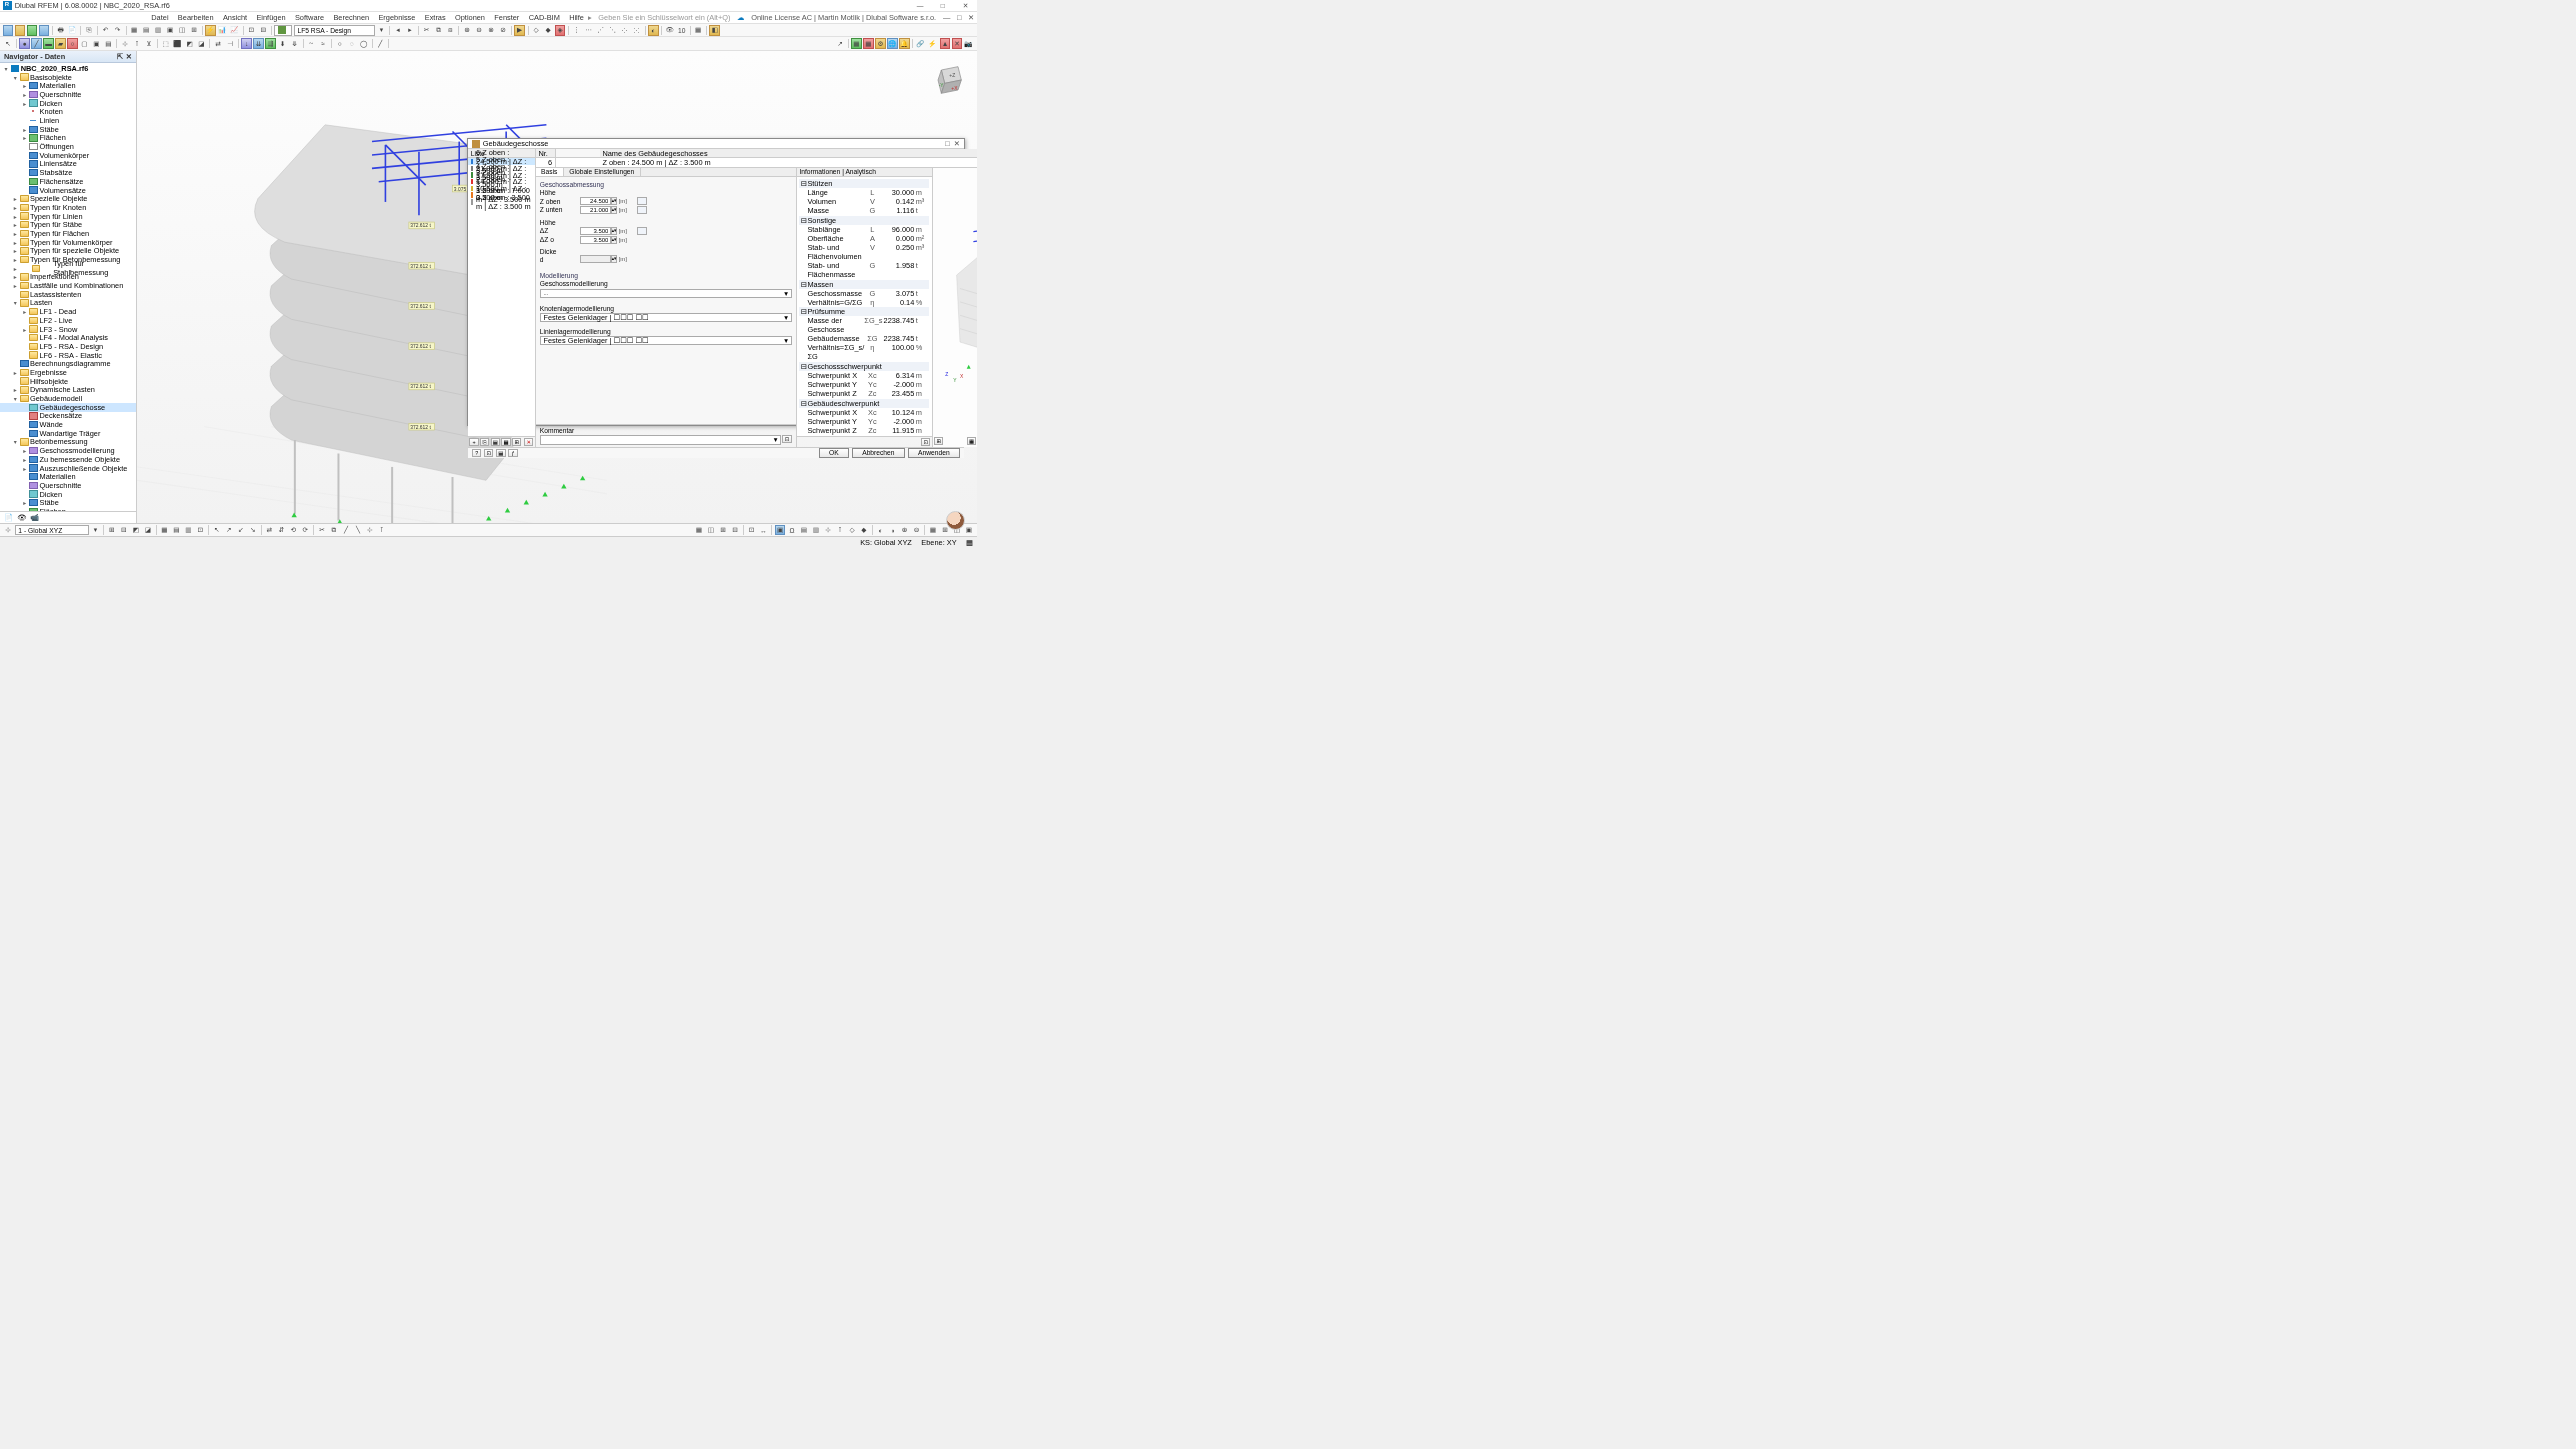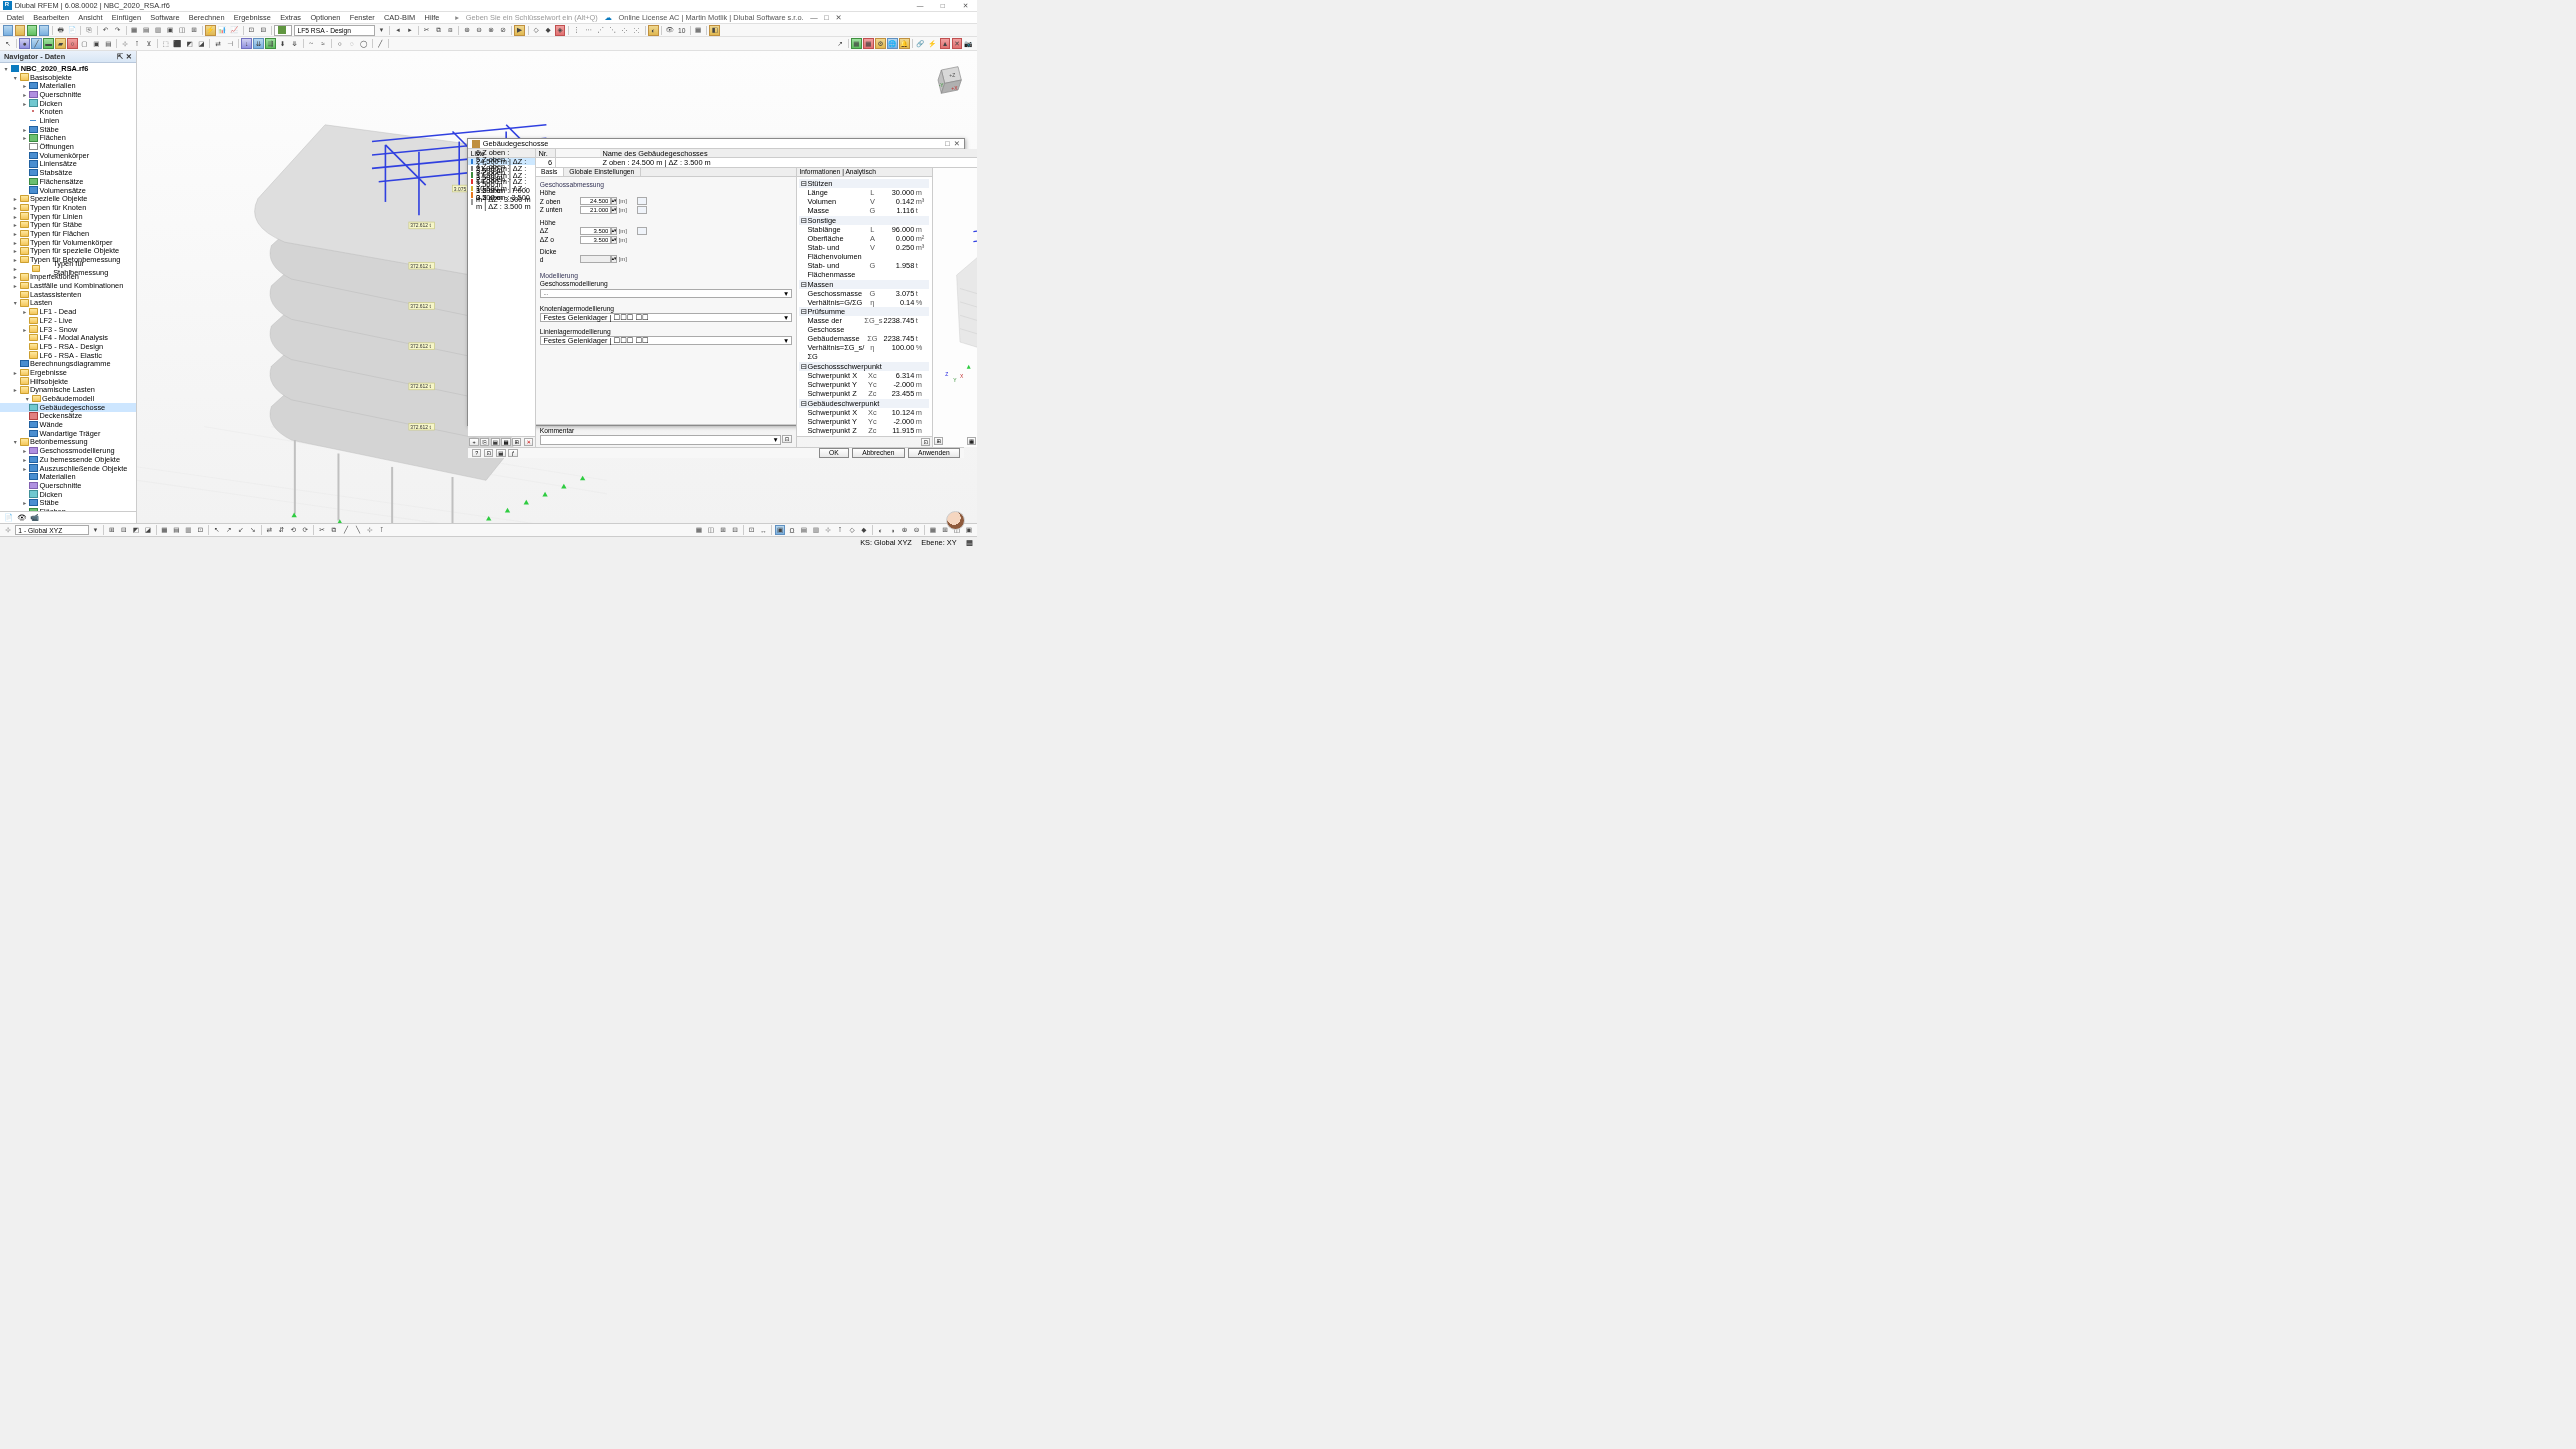--- a/index.html
+++ b/index.html
@@ -3,21 +3,21 @@
 <meta charset="utf-8">
 <style>
 * { margin:0; padding:0; box-sizing:border-box; font-family:"Segoe UI",Tahoma,sans-serif; font-size:7.4px; }
 body { background:#f0f0f0; width:977px; height:547px; overflow:hidden; position:relative; }
 .titlebar { height:12px; background:#fff; display:flex; align-items:center; padding:0 2.7px; border-bottom:0.7px solid #e0e0e0; }
 .titlebar .icon16 { width:9.4px; height:9.4px; background:#0a7abf; margin-right:2.7px; position:relative; }
 .titlebar .icon16::after { content:"R"; color:#fff; font-size:6px; font-weight:bold; position:absolute; left:2px; top:0; }
 .titlebar-title { flex:1; font-size:7.4px; color:#333; }
 .winbtns { display:flex; gap:5.4px; }
 .winbtn { width:17.4px; height:10.7px; display:flex; align-items:center; justify-content:center; color:#555; font-size:6.7px; }
-.menubar { height:12px; background:#fff; display:flex; align-items:center; padding:0 2.7px; border-bottom:0.7px solid #e0e0e0; justify-content:flex-start;gap:12px; }
+.menubar { height:12px; background:#fff; display:flex; align-items:center; padding:0 2.7px; border-bottom:0.7px solid #e0e0e0; justify-content:flex-end; }
 .menubar-left { display:flex; gap:1.3px; }
 .menuitem { padding:0.7px 4px; color:#333; font-size:7.4px; }
 .menubar-right { display:flex; gap:6.7px; align-items:center; font-size:7.4px; color:#555; }
 .toolbar { height:13.4px; background:#f8f8f8; display:flex; align-items:center; padding:0 2.7px; gap:1.3px; border-bottom:0.7px solid #e0e0e0; }
 .tbtn { width:10.7px; height:10.7px; border:0.7px solid transparent; display:inline-flex; align-items:center; justify-content:center; font-size:6.7px; color:#444; background:#f8f8f8; position:relative; }
 .tbtn.c1 { background:linear-gradient(#b8d8f0,#7ab0e0); border:0.7px solid #6090c0; }
 .tbtn.c2 { background:linear-gradient(#f0d890,#e0b850); border:0.7px solid #c09040; }
 .tbtn.c3 { background:linear-gradient(#a0e0a0,#60c060); border:0.7px solid #409040; }
 .tbtn.c4 { background:linear-gradient(#f0a0a0,#e07070); border:0.7px solid #c05050; }
 .tbtn.c5 { background:linear-gradient(#d0d0f0,#9090e0); border:0.7px solid #7070c0; }
@@ -451,21 +451,21 @@
         <div class="tree-row" style="padding-left: 12px;">
           <span class="tree-exp"></span>
           <span class="tree-ico ico-folder"></span>
           <span>Hilfsobjekte</span>
         </div>
         <div class="tree-row" style="padding-left: 12px;">
           <span class="tree-exp">▸</span>
           <span class="tree-ico ico-folder"></span>
           <span>Dynamische Lasten</span>
         </div>
-        <div class="tree-row" style="padding-left: 24px;">
+        <div class="tree-row" style="padding-left: 12px;">
           <span class="tree-exp">▾</span>
           <span class="tree-ico ico-folder"></span>
           <span>Gebäudemodell</span>
         </div>
         <div class="tree-row sel" style="padding-left: 21.5px;">
           <span class="tree-exp"></span>
           <span class="tree-ico ico-cyan"></span>
           <span>Gebäudegeschosse</span>
         </div>
         <div class="tree-row" style="padding-left: 21.5px;">

